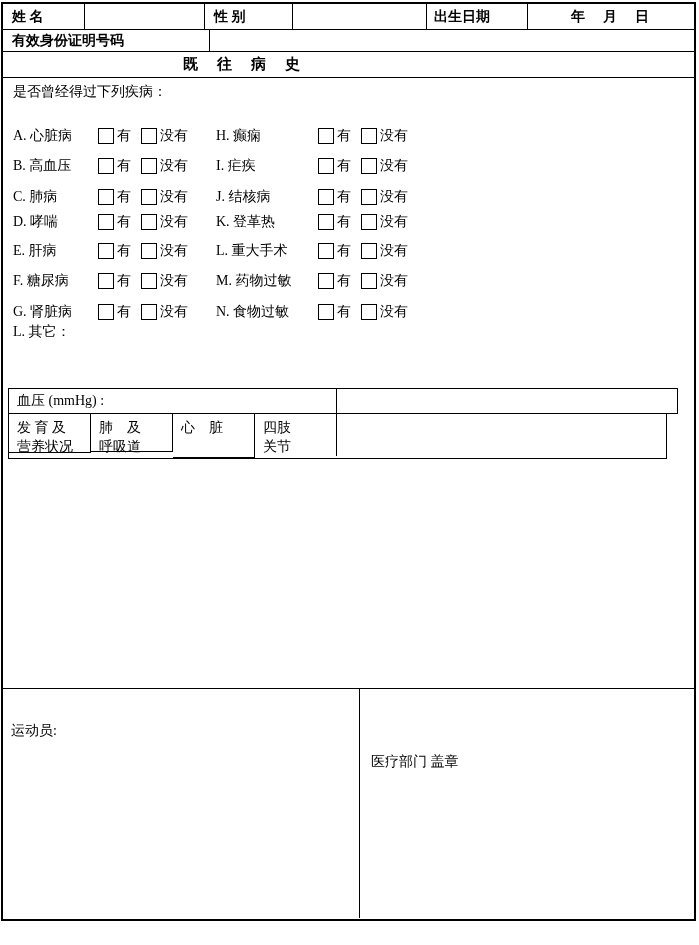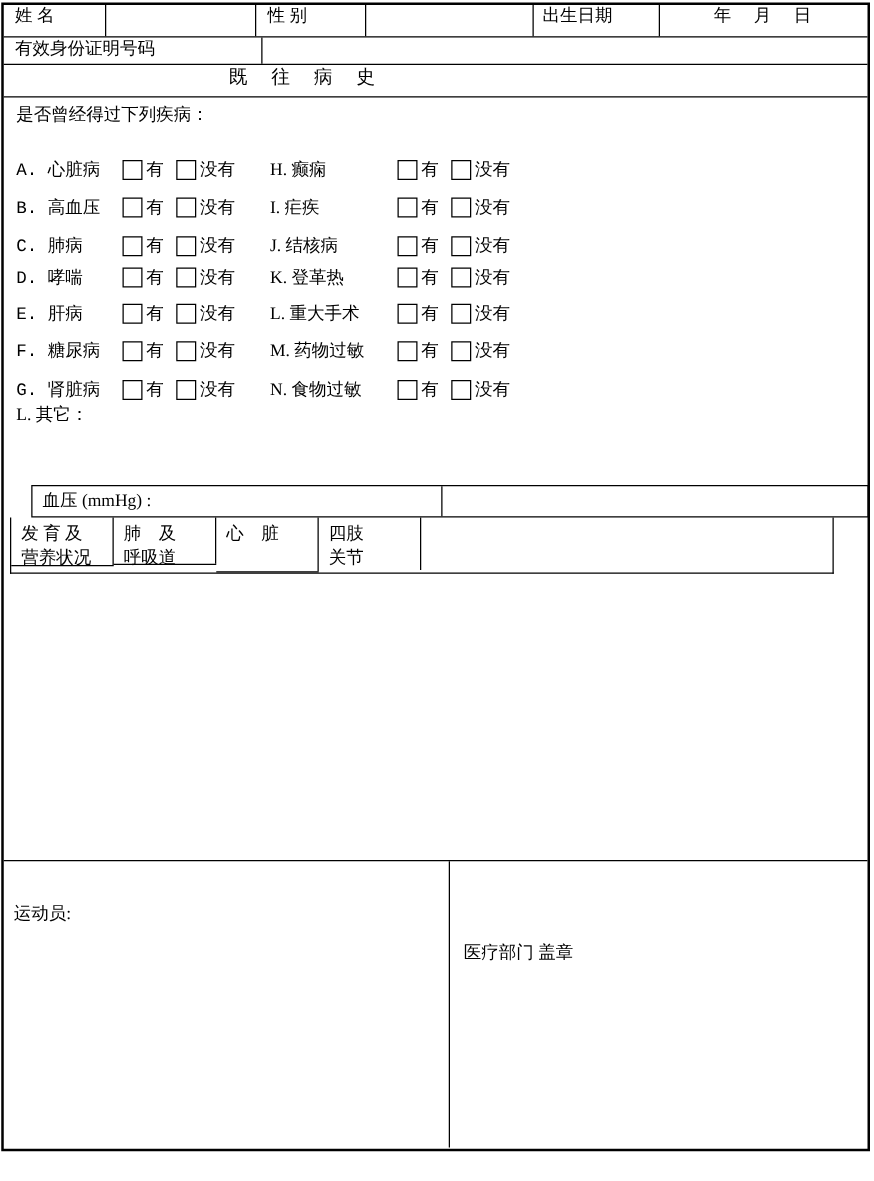--- a/index.html
+++ b/index.html
@@ -5,38 +5,38 @@
   html,body{margin:0;padding:0;background:#fff;}
   .page{position:relative;width:699px;height:945px;background:#fff;color:#000;
         font-family:"Liberation Serif","DejaVu Serif",serif;font-size:14px;overflow:hidden;}
   .abs{position:absolute;box-sizing:border-box;}
   .outer{left:1px;top:2px;width:695px;height:919px;border:2px solid #000;}
   
   .hrow{left:3px;width:691px;display:flex;border-bottom:1px solid #000;align-items:stretch;}
   .hrow1{top:4px;height:26px;}
   .hrow2{top:30px;height:22px;}
   .hrow3{top:52px;height:26px;border-bottom:1px solid #000;}
-  .hc{box-sizing:border-box;display:flex;align-items:flex-start;padding-left:9px;}
+  .hc{box-sizing:border-box;display:flex;align-items:center;padding-left:9px;font-weight:bold;}
   .bdr{border-right:1px solid #000;}
   .ctr{justify-content:center;padding-left:0;}
   .sp2{letter-spacing:2px;}
   
   .disease{left:3px;top:78px;width:586px;height:306px;}
   .dintro{position:absolute;left:10px;top:5px;}
   .drow{position:absolute;left:10px;height:18px;display:flex;align-items:center;}
-  .dlabel{display:inline-block;width:85px;white-space:nowrap;font-family:Liberation Mono, monospace;}
+  .dlabel{display:inline-block;width:85px;white-space:nowrap;}
   .dlabel2{display:inline-block;width:102px;white-space:nowrap;}
   .cbgroup{display:inline-flex;align-items:center;white-space:nowrap;}
   .grp1{width:118px;}
   .cb{display:inline-block;width:16px;height:16px;border:1px solid #000;box-sizing:border-box;
       background:#fff;margin-right:3px;flex:none;}
   .cbl{margin-right:10px;}
   .dother{position:absolute;left:10px;top:245px;}
   
-  .vitals{left:25px;top:388px;width:670px;height:26px;border:1px solid #000;display:flex;}
+  .vitals{left:8px;top:388px;width:670px;height:26px;border:1px solid #000;display:flex;}
   .vcell{box-sizing:border-box;display:flex;align-items:center;padding-left:8px;}
   .vbp{width:328px;border-right:1px solid #000;}
   .vhr{flex:1;}
   
   .exam{left:8px;top:414px;width:659px;border:1px solid #000;border-top:none;display:flex;flex-direction:row;}
   .erow{display:flex;box-sizing:border-box;border-bottom:1px solid #000;}
   .erow:last-child{border-bottom:none;}
   .elabel{box-sizing:border-box;width:82px;border-right:1px solid #000;padding:4px 0 0 8px;
           line-height:19px;white-space:pre;}
   .evalue{flex:1;}

